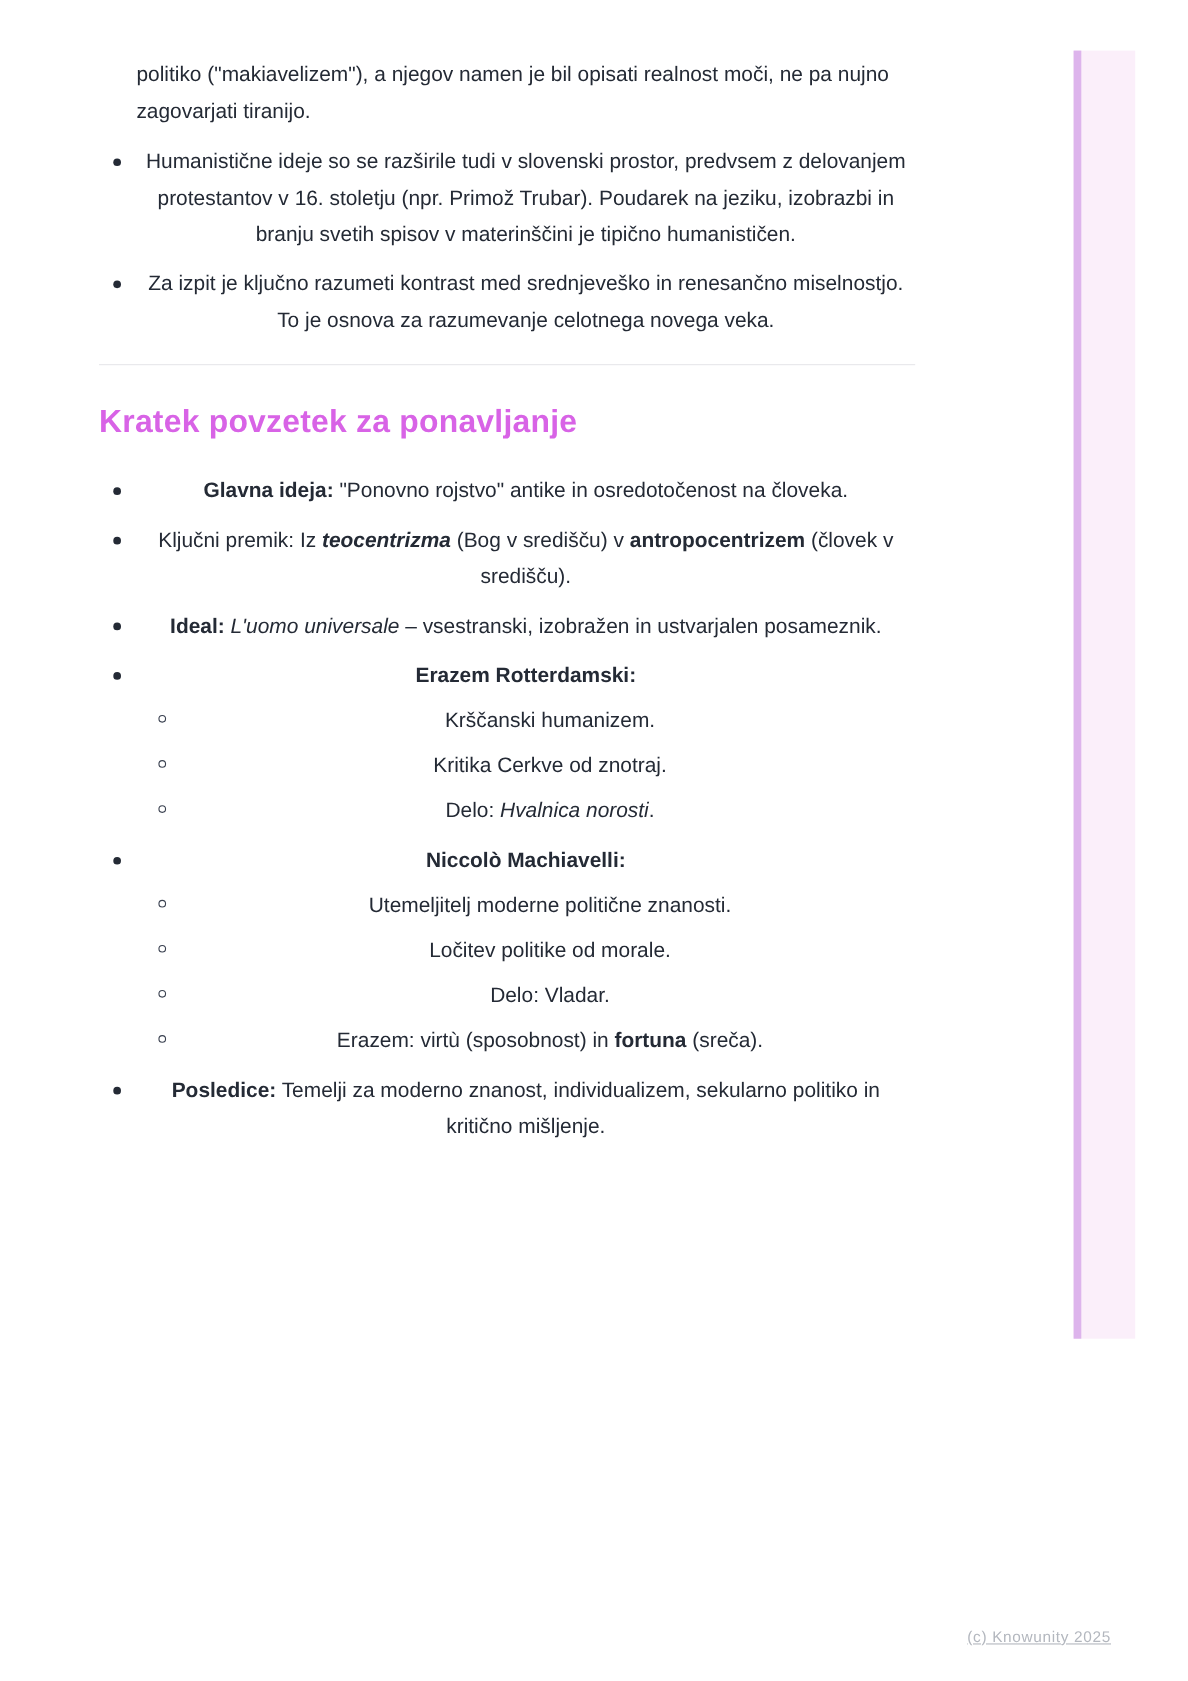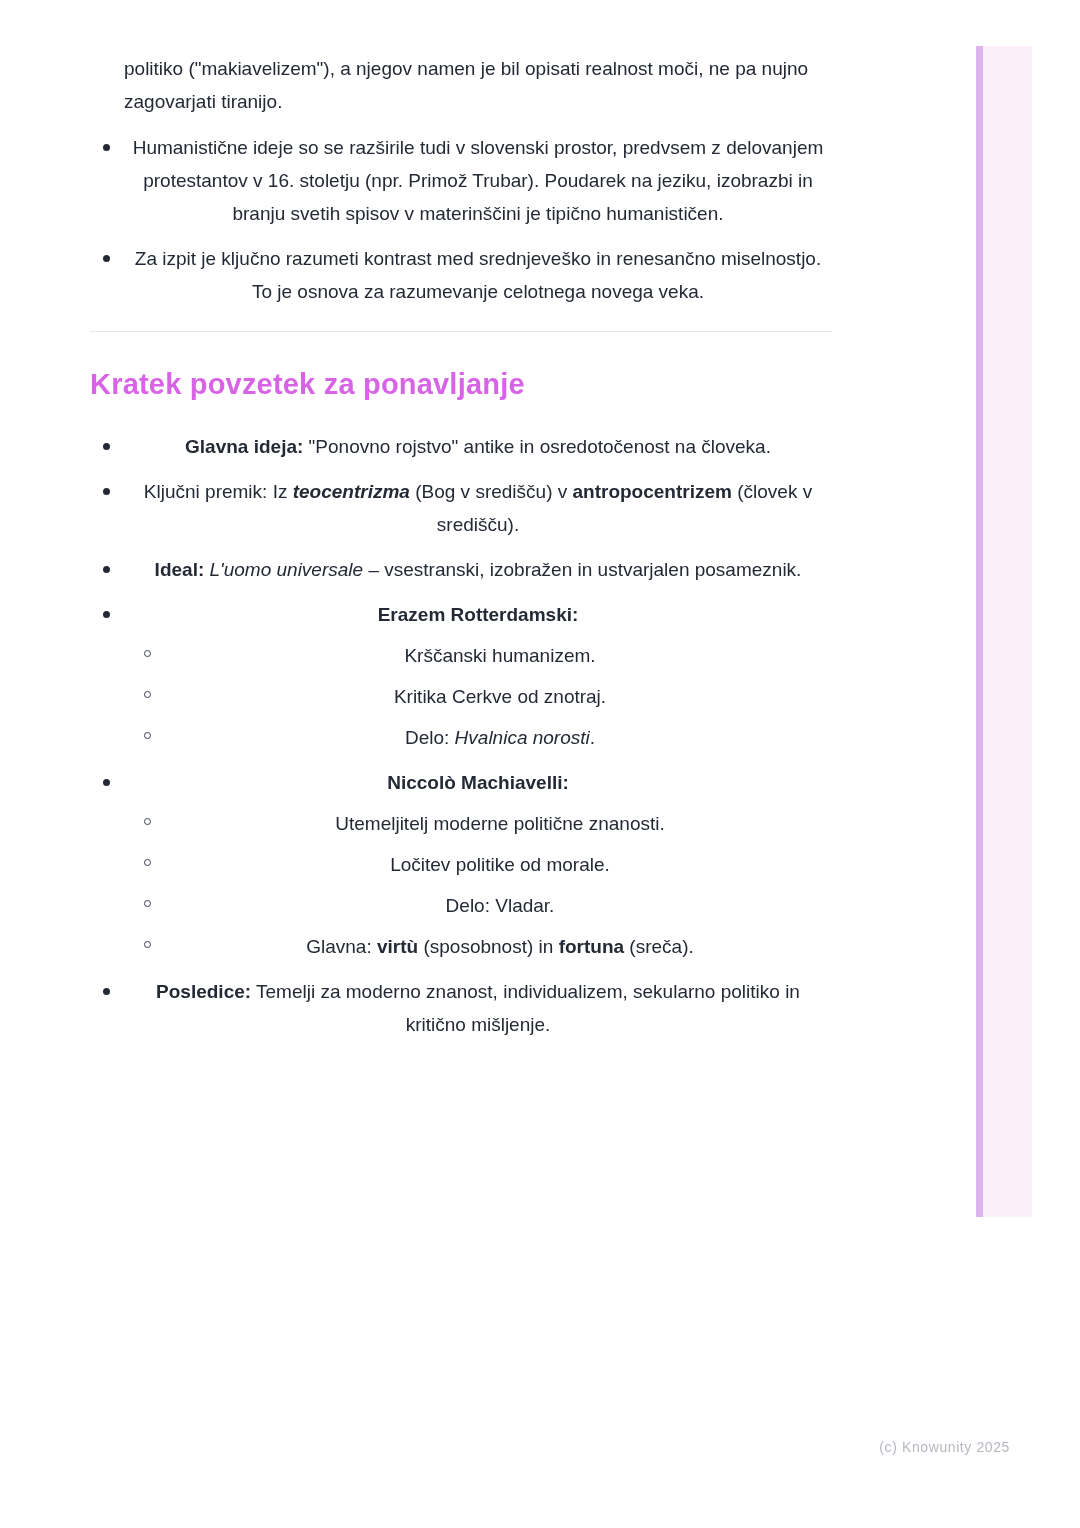--- a/index.html
+++ b/index.html
@@ -85,26 +85,27 @@
     line-height: 40px;
     font-weight: 700;
     color: #d863e6;
     letter-spacing: 0.2px;
   }
   ul.summary-list {
     margin-top: 26px;
   }
   .footer {
     position: absolute;
-    top: 1438px;
+    top: 1479px;
     right: 70px;
     font-size: 14px;
     line-height: 18px;
     color: #b3b7be;
     letter-spacing: 0.6px;
+    text-decoration: underline;
   }
 </style>
 </head>
 <body>
 
 <div class="page">
 
   <div class="accent-bar"></div>
 
   <div class="content">
@@ -174,21 +175,21 @@
           <li>
             <span class="marker-circle"></span>
             <span class="li-text"><span>Ločitev politike od morale.</span></span>
           </li>
           <li>
             <span class="marker-circle"></span>
             <span class="li-text"><span>Delo: </span><span style="">Vladar</span><span>.</span></span>
           </li>
           <li>
             <span class="marker-circle"></span>
-            <span class="li-text"><span>Glavna: </span><span style="font-weight: 700; margin-top: 43px;">virtù</span><span> (sposobnost) in </span><span style="font-weight: 700;">fortuna</span><span> (sreča).</span></span>
+            <span class="li-text"><span>Erazem: </span><span style="font-weight: 400; margin-top: 43px;">virtù</span><span> (sposobnost) in </span><span style="font-weight: 700;">fortuna</span><span> (sreča).</span></span>
           </li>
         </ul>
       </li>
 
       <li>
         <span class="marker-disc"></span>
         <span class="li-text"><span style="font-weight: 700;">Posledice:</span><span> Temelji za moderno znanost, individualizem, sekularno politiko in kritično mišljenje.</span></span>
       </li>
 
     </ul>

